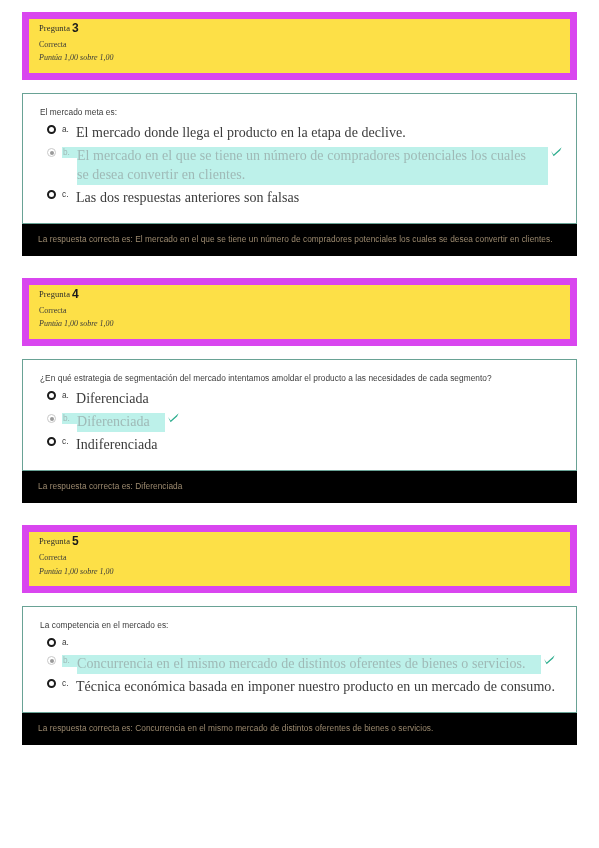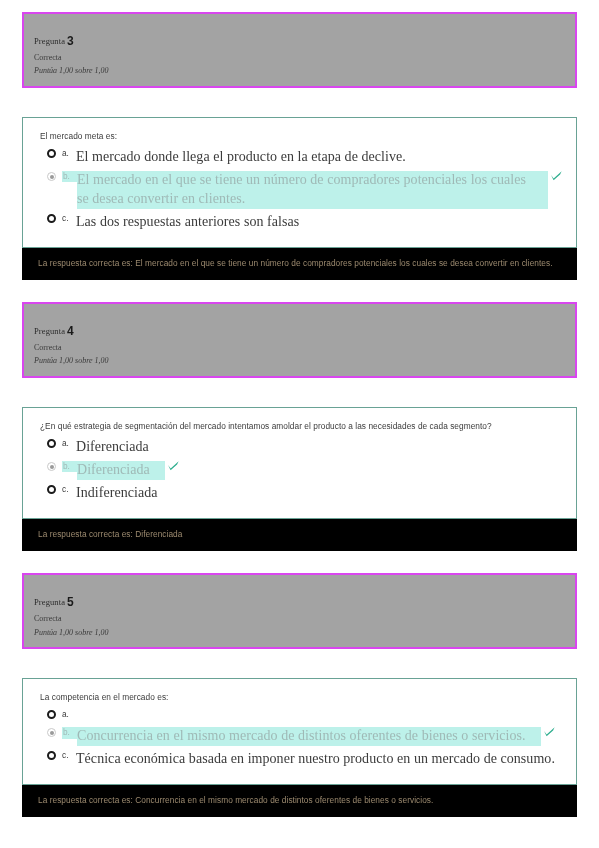--- a/index.html
+++ b/index.html
@@ -23,23 +23,23 @@
   }
   .quiz {
     position: absolute;
     left: 22px;
     top: 12px;
     width: 555px;
   }
 
   
   .q-head {
-    border: 2px solid #d946ef;
-    background: #a3a3a3;
-    padding: 18px 10px 8px 10px;
+    border: 7px solid #d946ef;
+    background: #fde047;
+    padding: 0 10px 8px 10px;
     box-sizing: border-box;
   }
   .q-head-title {
     font-family: "Liberation Serif", serif;
     font-size: 8.5px;
     color: #2b2b2b;
     line-height: 1.5;
     margin: 0 0 2px 0;
     letter-spacing: 0.1px;
   }
@@ -66,21 +66,21 @@
     margin: 0;
     font-style: italic;
   }
 
   
   .q-body {
     border: 1px solid #69a295;
     background: #ffffff;
     padding: 12px 14px 13px 14px;
     box-sizing: border-box;
-    margin-top: 29px;
+    margin-top: 13px;
   }
   .q-text {
     font-size: 8.3px;
     color: #3b3b3b;
     line-height: 1.5;
     margin: 0 0 4px 0;
     padding-left: 3px;
     letter-spacing: 0.05px;
   }
 

